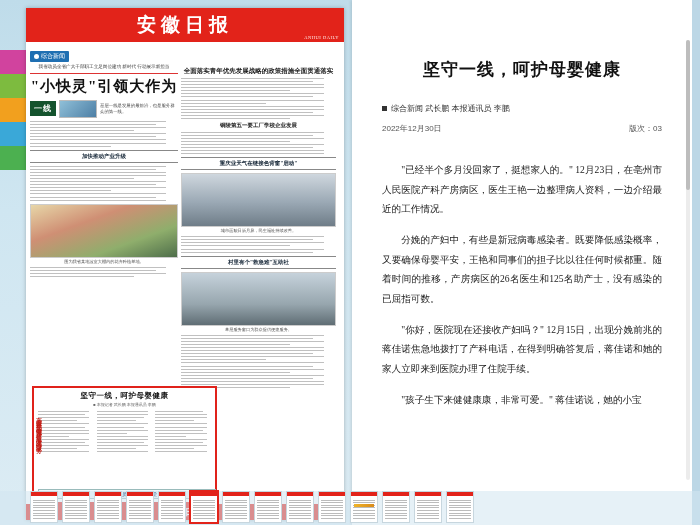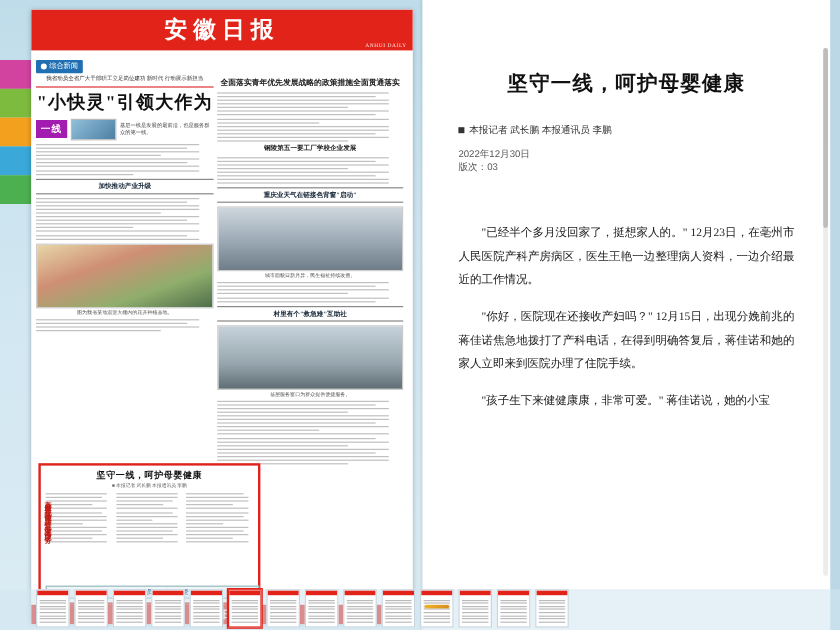--- a/index.html
+++ b/index.html
@@ -117,21 +117,21 @@
   .headline-small {
     font-size: 5.5px;
     font-weight: bold;
     text-align: center;
     color: #1a1a1a;
     line-height: 1.5;
     margin: 2px 0;
   }
   .badge-row { display: flex; align-items: center; gap: 3px; margin: 3px 0; }
   .badge-red {
-    background: #a21caf; color: #fff; font-size: 8px; font-weight: bold;
+    background: #14532d; color: #fff; font-size: 8px; font-weight: bold;
     padding: 2px 4px; letter-spacing: 1px;
   }
   .badge-thumb {
     width: 36px; height: 16px;
     background: linear-gradient(135deg,#8fbfd8,#4d7fa5);
     border: 1px solid #bbb;
   }
   .badge-cap { font-size: 4.4px; color: #444; line-height: 1.4; flex: 1; }
 
   
@@ -258,26 +258,25 @@
     display: flex;
     align-items: center;
     gap: 4px;
     margin-bottom: 9px;
   }
   .r-byline .sq {
     display: inline-block; width: 5px; height: 5px; background: #333;
   }
   .r-meta {
     display: flex;
-    justify-content: flex-end;
+    justify-content: space-between;
     align-items: baseline;
     font-size: 8px;
     color: #555;
-    margin-bottom: 40px;
-    flex-direction: column;
+    margin-bottom: 26px;
   }
   .r-body p {
     font-family: "Liberation Serif", serif;
     font-size: 9.6px;
     line-height: 2.05;
     color: #1a1a1a;
     text-align: justify;
     margin: 0 0 11px 0;
     text-indent: 2em;
   }
@@ -559,30 +558,31 @@
     <div class="paper-footer">
       <span>安徽日报</span>
     </div>
   </div>
 
   <div class="reader">
     <div class="r-title">坚守一线，呵护母婴健康</div>
 
     <div class="r-byline">
       <span class="sq"></span>
-      <span>本报记者 武长鹏 本报通讯员 李鹏</span>
+      <span>综合新闻 武长鹏 本报通讯员 李鹏</span>
     </div>
 
     <div class="r-meta">
       <span>2022年12月30日</span>
       <span>版次：03</span>
     </div>
 
     <div class="r-body">
       <p>"已经半个多月没回家了，挺想家人的。" 12月23日，在亳州市人民医院产科产房病区，医生王艳一边整理病人资料，一边介绍最近的工作情况。</p>
+      <p>分娩的产妇中，有些是新冠病毒感染者。既要降低感染概率，又要确保母婴平安，王艳和同事们的担子比以往任何时候都重。随着时间的推移，产房病区的26名医生和125名助产士，没有感染的已屈指可数。</p>
       <p>"你好，医院现在还接收产妇吗？" 12月15日，出现分娩前兆的蒋佳诺焦急地拨打了产科电话，在得到明确答复后，蒋佳诺和她的家人立即来到医院办理了住院手续。</p>
       <p>"孩子生下来健健康康，非常可爱。" 蒋佳诺说，她的小宝</p>
     </div>
 
     <div class="r-scroll">
       <div class="r-scroll-thumb"></div>
     </div>
   </div>
 
   <div class="right-edge-bar"></div>

